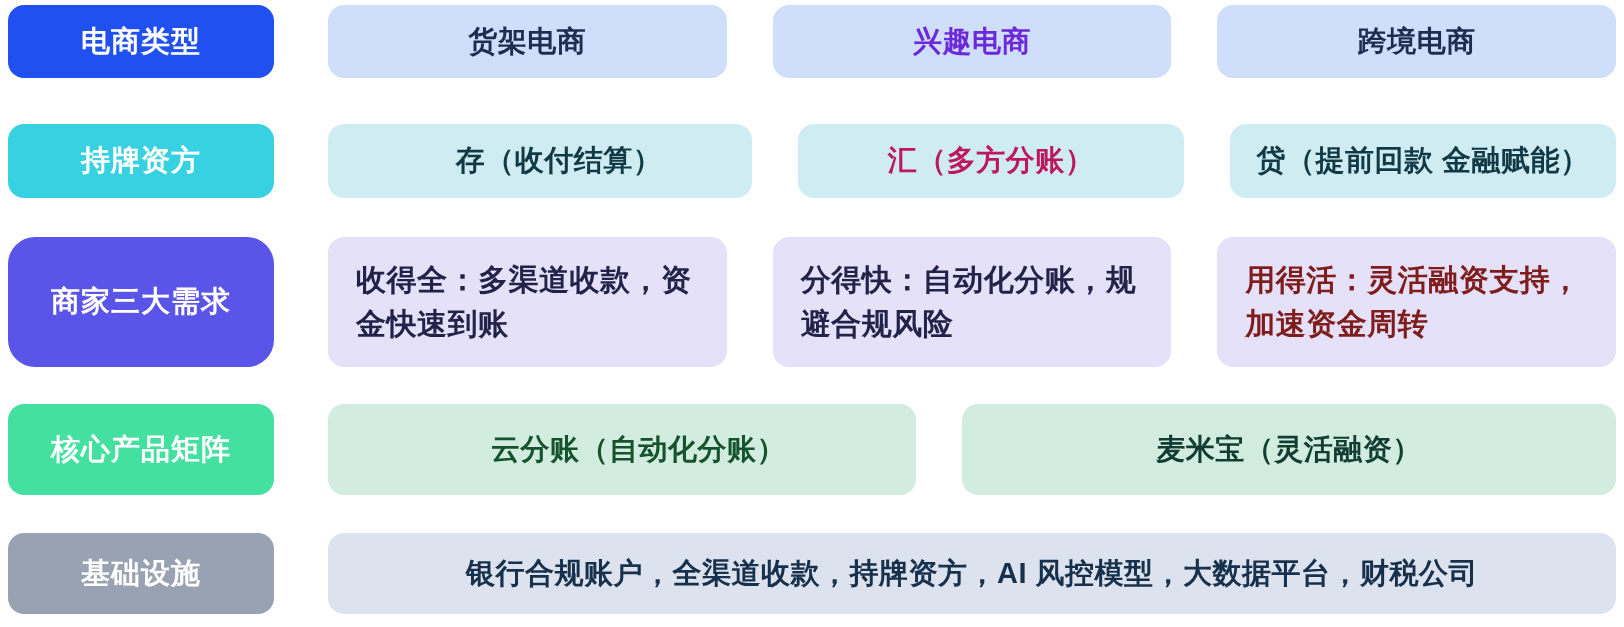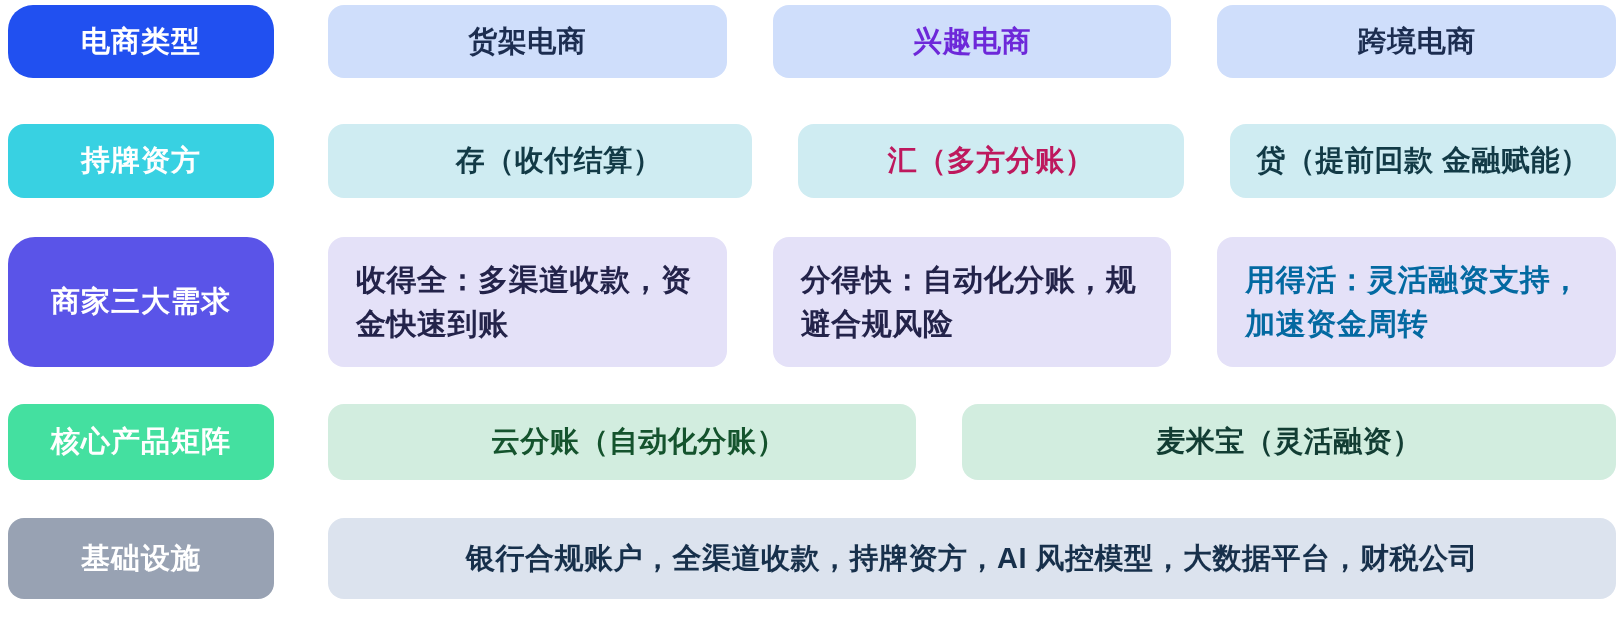--- a/index.html
+++ b/index.html
@@ -16,21 +16,21 @@
     display: flex;
     flex-direction: column;
   }
   .row {
     display: flex;
     align-items: stretch;
   }
   .row:nth-child(1) { height: 73px;  margin-top: 5px;  }
   .row:nth-child(2) { height: 74px;  margin-top: 46px; }
   .row:nth-child(3) { height: 130px; margin-top: 39px; }
-  .row:nth-child(4) { height: 76px;  margin-top: 37px; }
+  .row:nth-child(4) { height: 91px;  margin-top: 37px; }
   .row:nth-child(5) { height: 81px;  margin-top: 38px; }
 
   .label {
     flex: 0 0 266px;
     margin-left: 8px;
     margin-right: 54px;
     border-radius: 16px;
     display: flex;
     align-items: center;
     justify-content: center;
@@ -61,21 +61,21 @@
     text-align: left;
     padding: 0 28px;
     font-size: 30px;
     line-height: 44px;
   }
   
   .row-products .cell-a { flex: 0 0 588px; }
   .row-products .cell-b { flex: 1; }
 
   
-  .r0 .label { background: #2150f0; border-radius: 25px; } .r0 .cell { background: #cfdefb; color: #1c2d50; }
+  .r0 .label { background: #2150f0; } .r0 .cell { background: #cfdefb; color: #1c2d50; }
   .r1 .label { background: #38d1e2; } .r1 .cell { background: #cfecf2; color: #123a46; }
   .r2 .label { background: #5a54e8; } .r2 .cell { background: #e4e1f8; color: #23234a; }
   .r3 .label { background: #44e0a0; } .r3 .cell { background: #d2eddf; color: #123d33; }
   .r4 .label { background: #98a2b3; } .r4 .cell { background: #dce3ee; color: #17304b; }
 </style>
 </head>
 <body>
 
 <div class="canvas">
 
@@ -95,21 +95,21 @@
       <div class="cell" style="background-color: rgb(207, 236, 242); color: #be185d;">汇（多方分账）</div>
       <div class="cell" style="background-color: rgb(207, 236, 242); color: rgb(18, 58, 70);">贷（提前回款 金融赋能）</div>
     </div>
   </div>
 
   <div class="row r2 row-needs">
     <div class="label" style="background-color: rgb(90, 84, 232); color: rgb(255, 255, 255); border-radius: 27px;">商家三大需求</div>
     <div class="cells">
       <div class="cell" style="background-color: rgb(228, 225, 248); color: rgb(35, 35, 74);">收得全：多渠道收款，资金快速到账</div>
       <div class="cell" style="background-color: rgb(228, 225, 248); color: rgb(35, 35, 74);">分得快：自动化分账，规避合规风险</div>
-      <div class="cell" style="background-color: rgb(228, 225, 248); color: #0369a1;">用得活：灵活融资支持，加速资金周转</div>
+      <div class="cell" style="background-color: rgb(228, 225, 248); color: #7f1d1d;">用得活：灵活融资支持，加速资金周转</div>
     </div>
   </div>
 
   <div class="row r3 row-products">
     <div class="label" style="background-color: rgb(68, 224, 160); color: rgb(255, 255, 255);">核心产品矩阵</div>
     <div class="cells">
       <div class="cell cell-a" style="background-color: rgb(210, 237, 223); color: #14532d; padding-left: 33px;">云分账（自动化分账）</div>
       <div class="cell cell-b" style="background-color: rgb(210, 237, 223); color: rgb(18, 61, 51);">麦米宝（灵活融资）</div>
     </div>
   </div>

